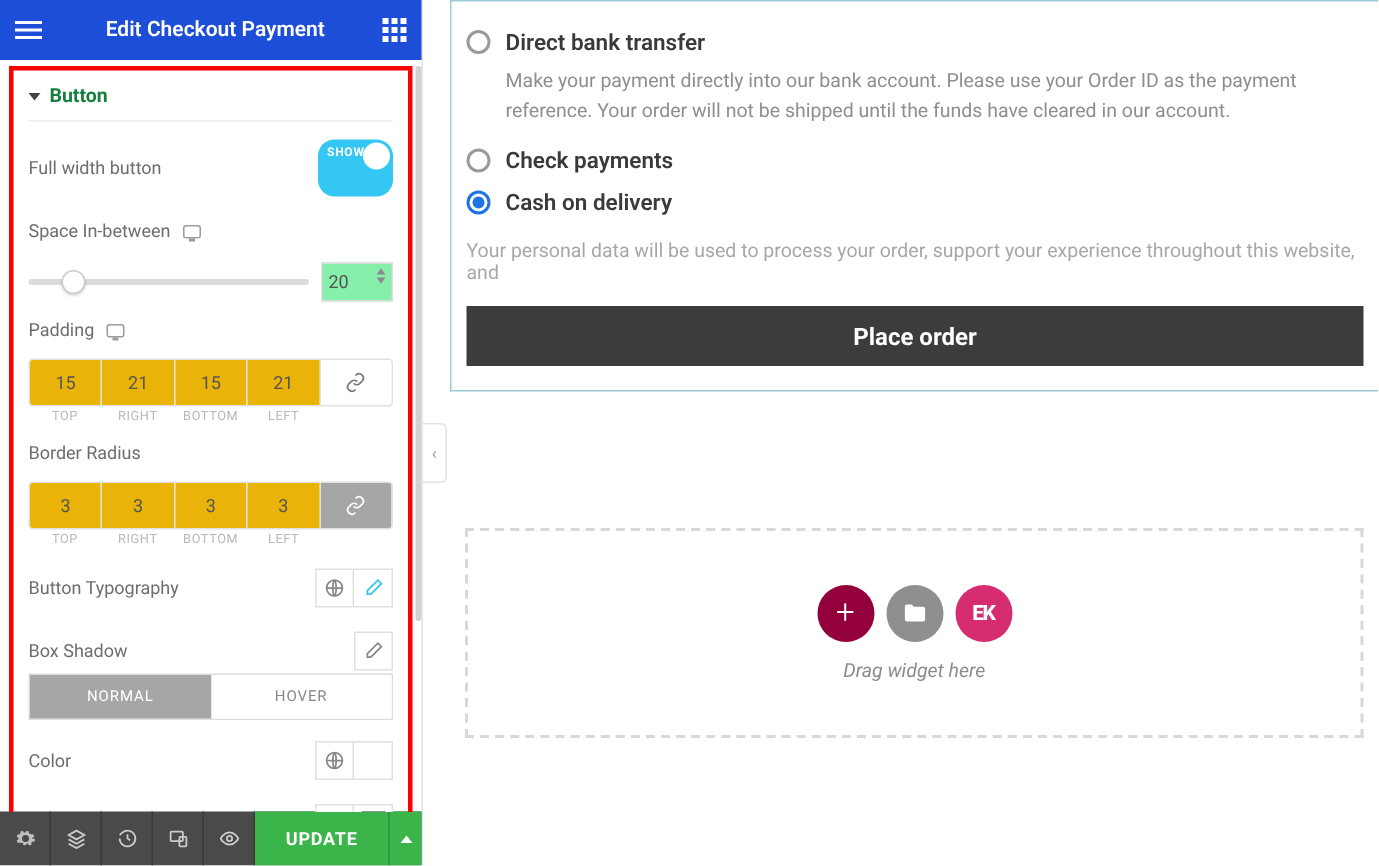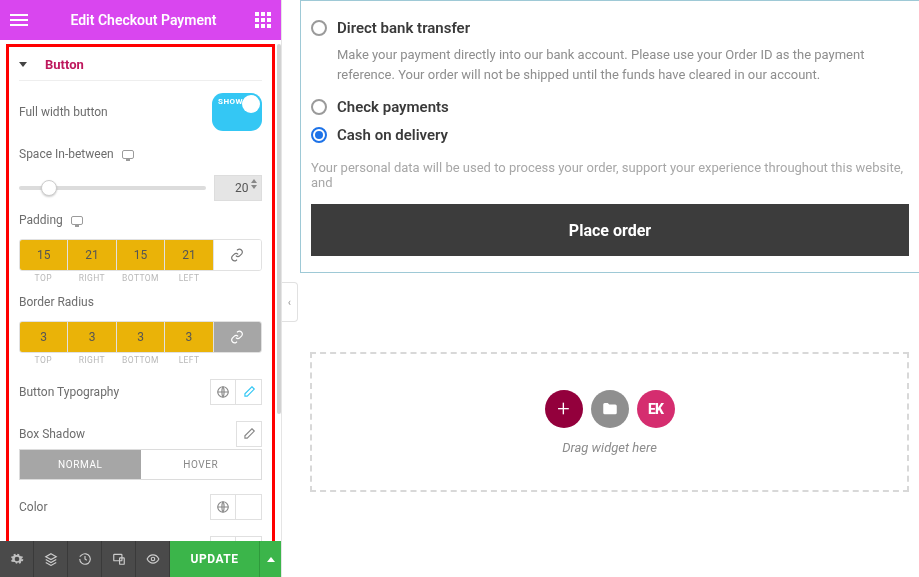--- a/index.html
+++ b/index.html
@@ -1,47 +1,47 @@
 <!DOCTYPE html>
 <html><head>
 <meta charset="utf-8">
 <style>
   * { box-sizing: border-box; margin: 0; padding: 0; font-family: -apple-system, BlinkMacSystemFont, "Segoe UI", Roboto, Arial, sans-serif; }
   body { width: 919px; height: 577px; display: flex; background: #fff; overflow: hidden; }
   
   
   .panel { width: 282px; height: 577px; display: flex; flex-direction: column; border-right: 1px solid #e5e5e5; }
-  .panel-header { height: 40px; background: #d946ef; color: #fff; display: flex; align-items: center; padding: 0 10px; }
+  .panel-header { height: 40px; background: #1d4ed8; color: #fff; display: flex; align-items: center; padding: 0 10px; }
   .hamburger { display:flex; flex-direction:column; gap:3px; cursor:pointer; width:22px;}
   .hamburger span{height:2px;background:#fff;width:18px;}
   .panel-title { flex:1; text-align:center; font-size:14px; font-weight:600;}
   .apps-icon { display:grid; grid-template-columns:repeat(3,4px); grid-template-rows:repeat(3,4px); gap:2px; cursor:pointer;}
   .apps-icon span{background:#fff;width:4px;height:4px;}
   
   .panel-body { flex:1; overflow-y:auto; padding: 0 4px; position:relative;}
   .redbox{ border:3px solid #ff0000; margin:4px 2px; padding:0 10px 14px 10px;}
   
-  .section-head{display:flex;align-items:center;gap:18px;padding:10px 0 8px 0;border-bottom:1px solid #eee;font-size:13px;font-weight:700;color:#be185d;}
+  .section-head{display:flex;align-items:center;gap:6px;padding:10px 0 8px 0;border-bottom:1px solid #eee;font-size:13px;font-weight:700;color:#15803d;}
   .caret{width:0;height:0;border-left:4px solid transparent;border-right:4px solid transparent;border-top:5px solid #444;}
   
   .row{display:flex;align-items:center;justify-content:space-between;padding:12px 0 4px 0;font-size:12px;color:#6d6d6d;}
   .row-label{display:flex;align-items:center;gap:8px;}
   .device-icon{width:12px;height:9px;border:1.5px solid #9b9b9b;border-radius:2px;position:relative;display:inline-block;}
   .device-icon:after{content:"";position:absolute;left:3px;right:3px;bottom:-3px;height:2px;background:#9b9b9b;}
   
   
   .toggle{width:50px;height:38px;border-radius:11px;background:#34c7f4;position:relative;cursor:pointer;}
   .toggle .label{position:absolute;left:6px;top:4px;font-size:8px;color:#fff;font-weight:700;letter-spacing:0.5px;}
   .toggle .knob{position:absolute;right:2px;top:2px;width:18px;height:18px;border-radius:50%;background:#fff;}
   
   
   .slider-row{display:flex;align-items:center;gap:8px;margin-top:10px;}
   .slider-track{flex:1;height:4px;background:#dcdcdc;border-radius:2px;position:relative;}
   .slider-thumb{position:absolute;top:-6px;width:16px;height:16px;border-radius:50%;background:#fff;border:1px solid #ccc;box-shadow:0 1px 2px rgba(0,0,0,.2);}
-  .slider-value{width:48px;height:26px;border:1px solid #ddd;display:flex;align-items:center;padding:0 20px;font-size:12px;color:#555;background:#e5e5e5;position:relative;}
+  .slider-value{width:48px;height:26px;border:1px solid #ddd;display:flex;align-items:center;padding:0 4px;font-size:12px;color:#555;background:#86efac;position:relative;}
   .spin{position:absolute;right:4px;top:3px;display:flex;flex-direction:column;gap:2px;}
   .spin span{width:0;height:0;border-left:3px solid transparent;border-right:3px solid transparent;}
   .spin .u{border-bottom:4px solid #888;}
   .spin .d{border-top:4px solid #888;}
   
   
   .dims{display:flex;margin-top:8px;border:1px solid #e1e1e1;border-radius:3px;overflow:hidden;}
   .dims .cell{flex:1;border-right:1px solid #e1e1e1;}
   .dims .cell:last-child{border-right:none;}
   .dims input{width:100%;height:30px;border:none;text-align:center;font-size:12px;color:#555;outline:none;background:#eab308;}
@@ -81,21 +81,21 @@
   .collapse-handle{position:absolute;left:0;top:282px;width:16px;height:40px;background:#fff;border:1px solid #e1e1e1;border-left:none;border-radius:0 4px 4px 0;display:flex;align-items:center;justify-content:center;cursor:pointer;color:#999;font-size:11px;}
   
   .checkout-box{position:absolute;left:18px;right:0;top:0;padding:14px 10px 16px 10px;border:1px solid #9ec9d6;border-right:none;}
   .pay-opt{display:flex;align-items:center;gap:10px;margin:4px 0 6px 0;}
   .radio{width:16px;height:16px;border:2px solid #9a9a9a;border-radius:50%;position:relative;flex-shrink:0;}
   .radio.sel{border-color:#1e73e8;}
   .radio.sel:after{content:"";position:absolute;inset:2px;border-radius:50%;background:#1e73e8;}
   .pay-label{font-size:15px;color:#3a3a3a;font-weight:600;}
   .pay-desc{font-size:13px;color:#8e8e8e;line-height:1.5;padding:2px 0 10px 26px;}
   .privacy{font-size:13px;color:#a7a7a7;padding:10px 0 14px 0;}
-  .place-order{height:52px;background:#3c3c3c;color:#fff;font-size:16px;font-weight:700;display:flex;align-items:center;justify-content:center;cursor:pointer;}
+  .place-order{height:40px;background:#3c3c3c;color:#fff;font-size:16px;font-weight:700;display:flex;align-items:center;justify-content:center;cursor:pointer;}
   
   .dropzone{position:absolute;left:28px;right:10px;top:352px;height:140px;border:2px dashed #d8d8d8;display:flex;flex-direction:column;align-items:center;justify-content:center;gap:12px;}
   .drop-btns{display:flex;gap:8px;}
   .circ{width:38px;height:38px;border-radius:50%;display:flex;align-items:center;justify-content:center;color:#fff;cursor:pointer;}
   .circ.plus{background:#93003c;font-size:22px;font-weight:300;}
   .circ.grey{background:#8f8f8f;}
   .circ.pink{background:#d52d6f;font-size:14px;font-weight:800;letter-spacing:-1px;}
   .circ svg{width:18px;height:18px;}
   .drop-text{font-size:13px;color:#8c8c8c;font-style:italic;}
 </style>

